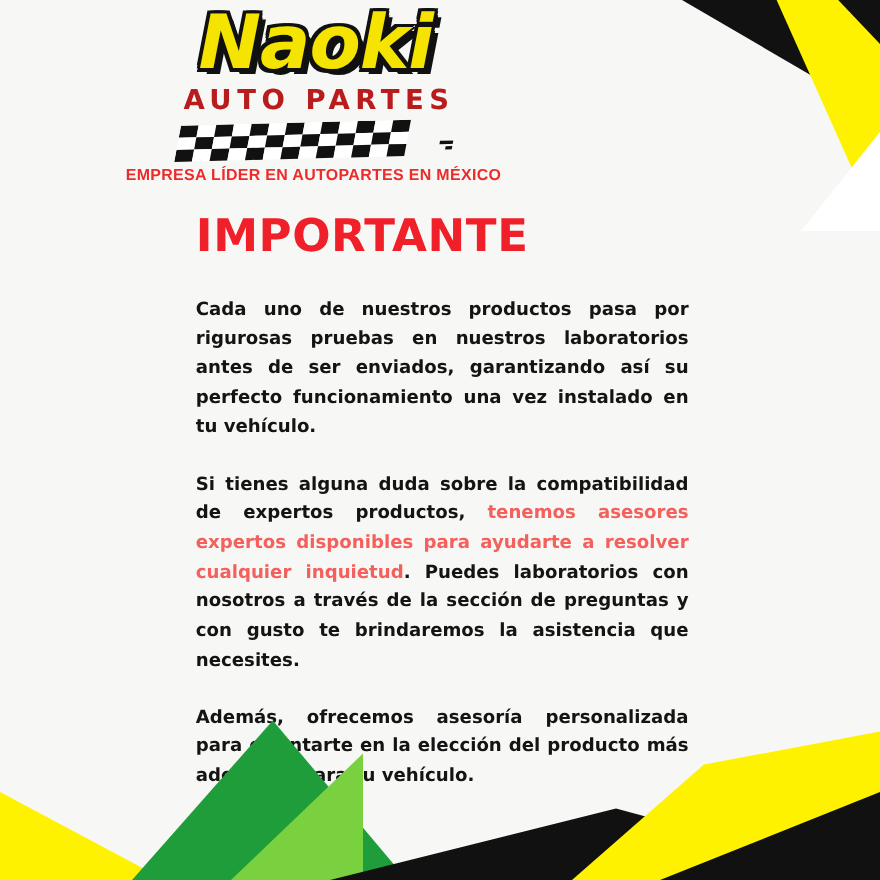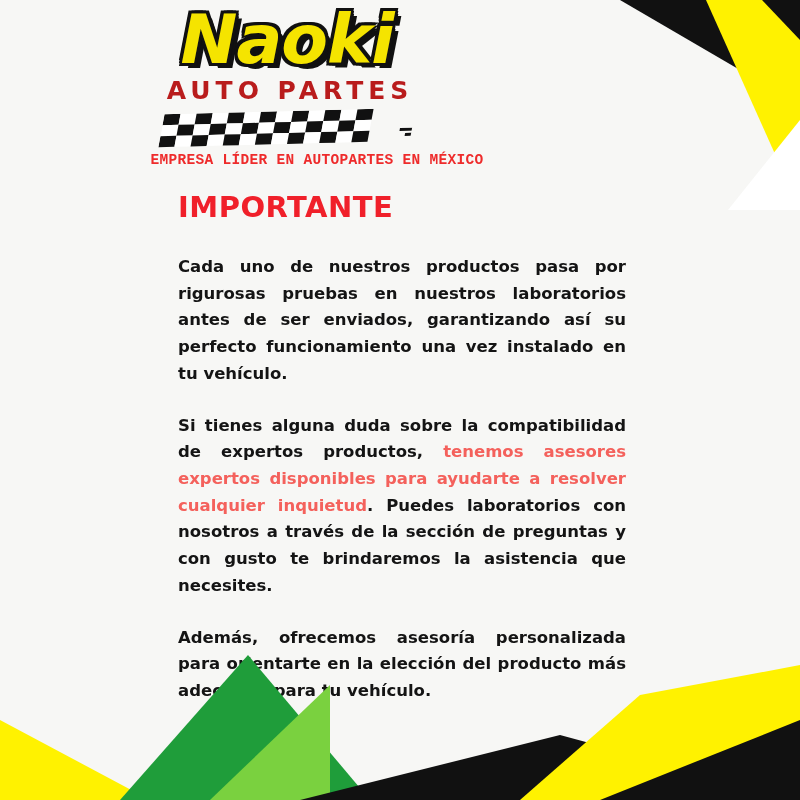--- a/index.html
+++ b/index.html
@@ -115,39 +115,38 @@
     background: #111;
     height: 3px;
   }
 
   .tagline {
     position: absolute;
     top: 152px;
     left: 0;
     width: 570px;
     text-align: center;
-    font-family: Liberation Mono, monospace;
+    font-family: Liberation Sans, sans-serif;
     font-size: 14.5px;
     font-weight: bold;
     color: #ee2b2b;
     letter-spacing: 0.3px;
-    padding-left: 32px;
   }
 
   
   .content {
     position: absolute;
     left: 178px;
     top: 190px;
     width: 448px;
   }
 
   .title {
     font-family: "DejaVu Sans", sans-serif;
-    font-size: 29px;
+    font-size: 41px;
     font-weight: bold;
     color: #f0202a;
     letter-spacing: 0.5px;
     margin: 0 0 30px 0;
   }
 
   .para {
     font-family: "DejaVu Sans", sans-serif;
     font-size: 16.5px;
     font-weight: bold;

